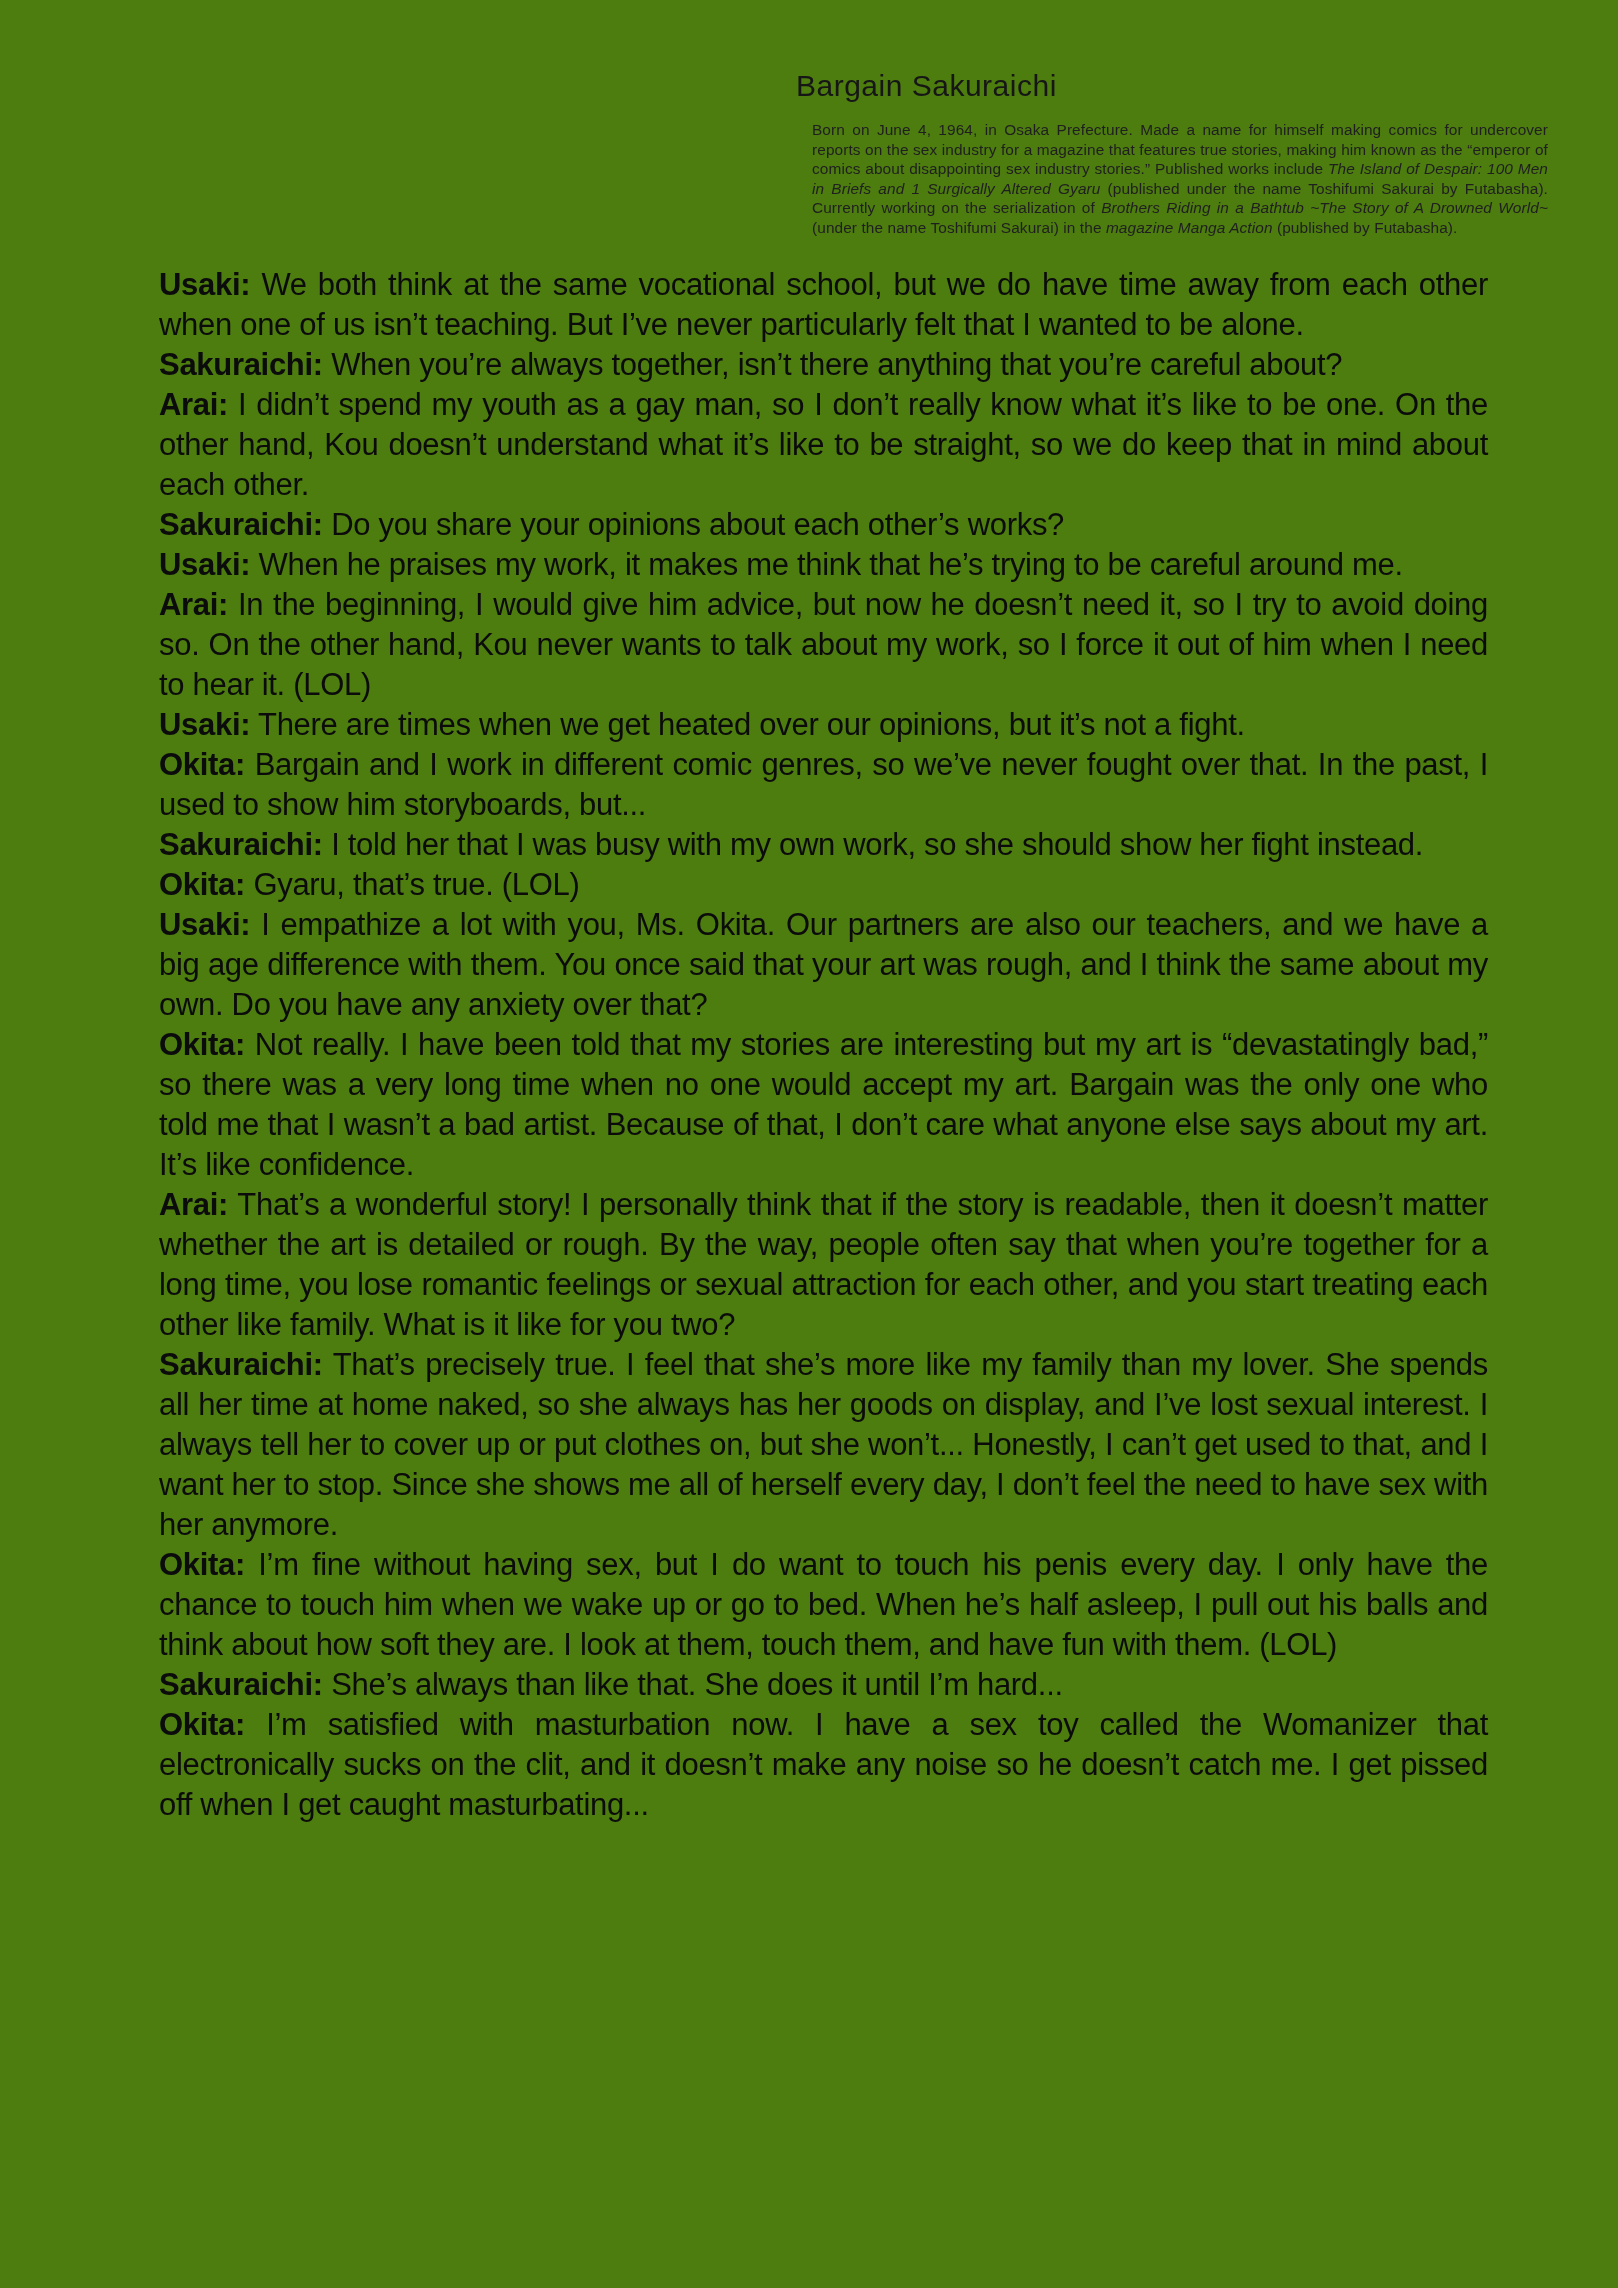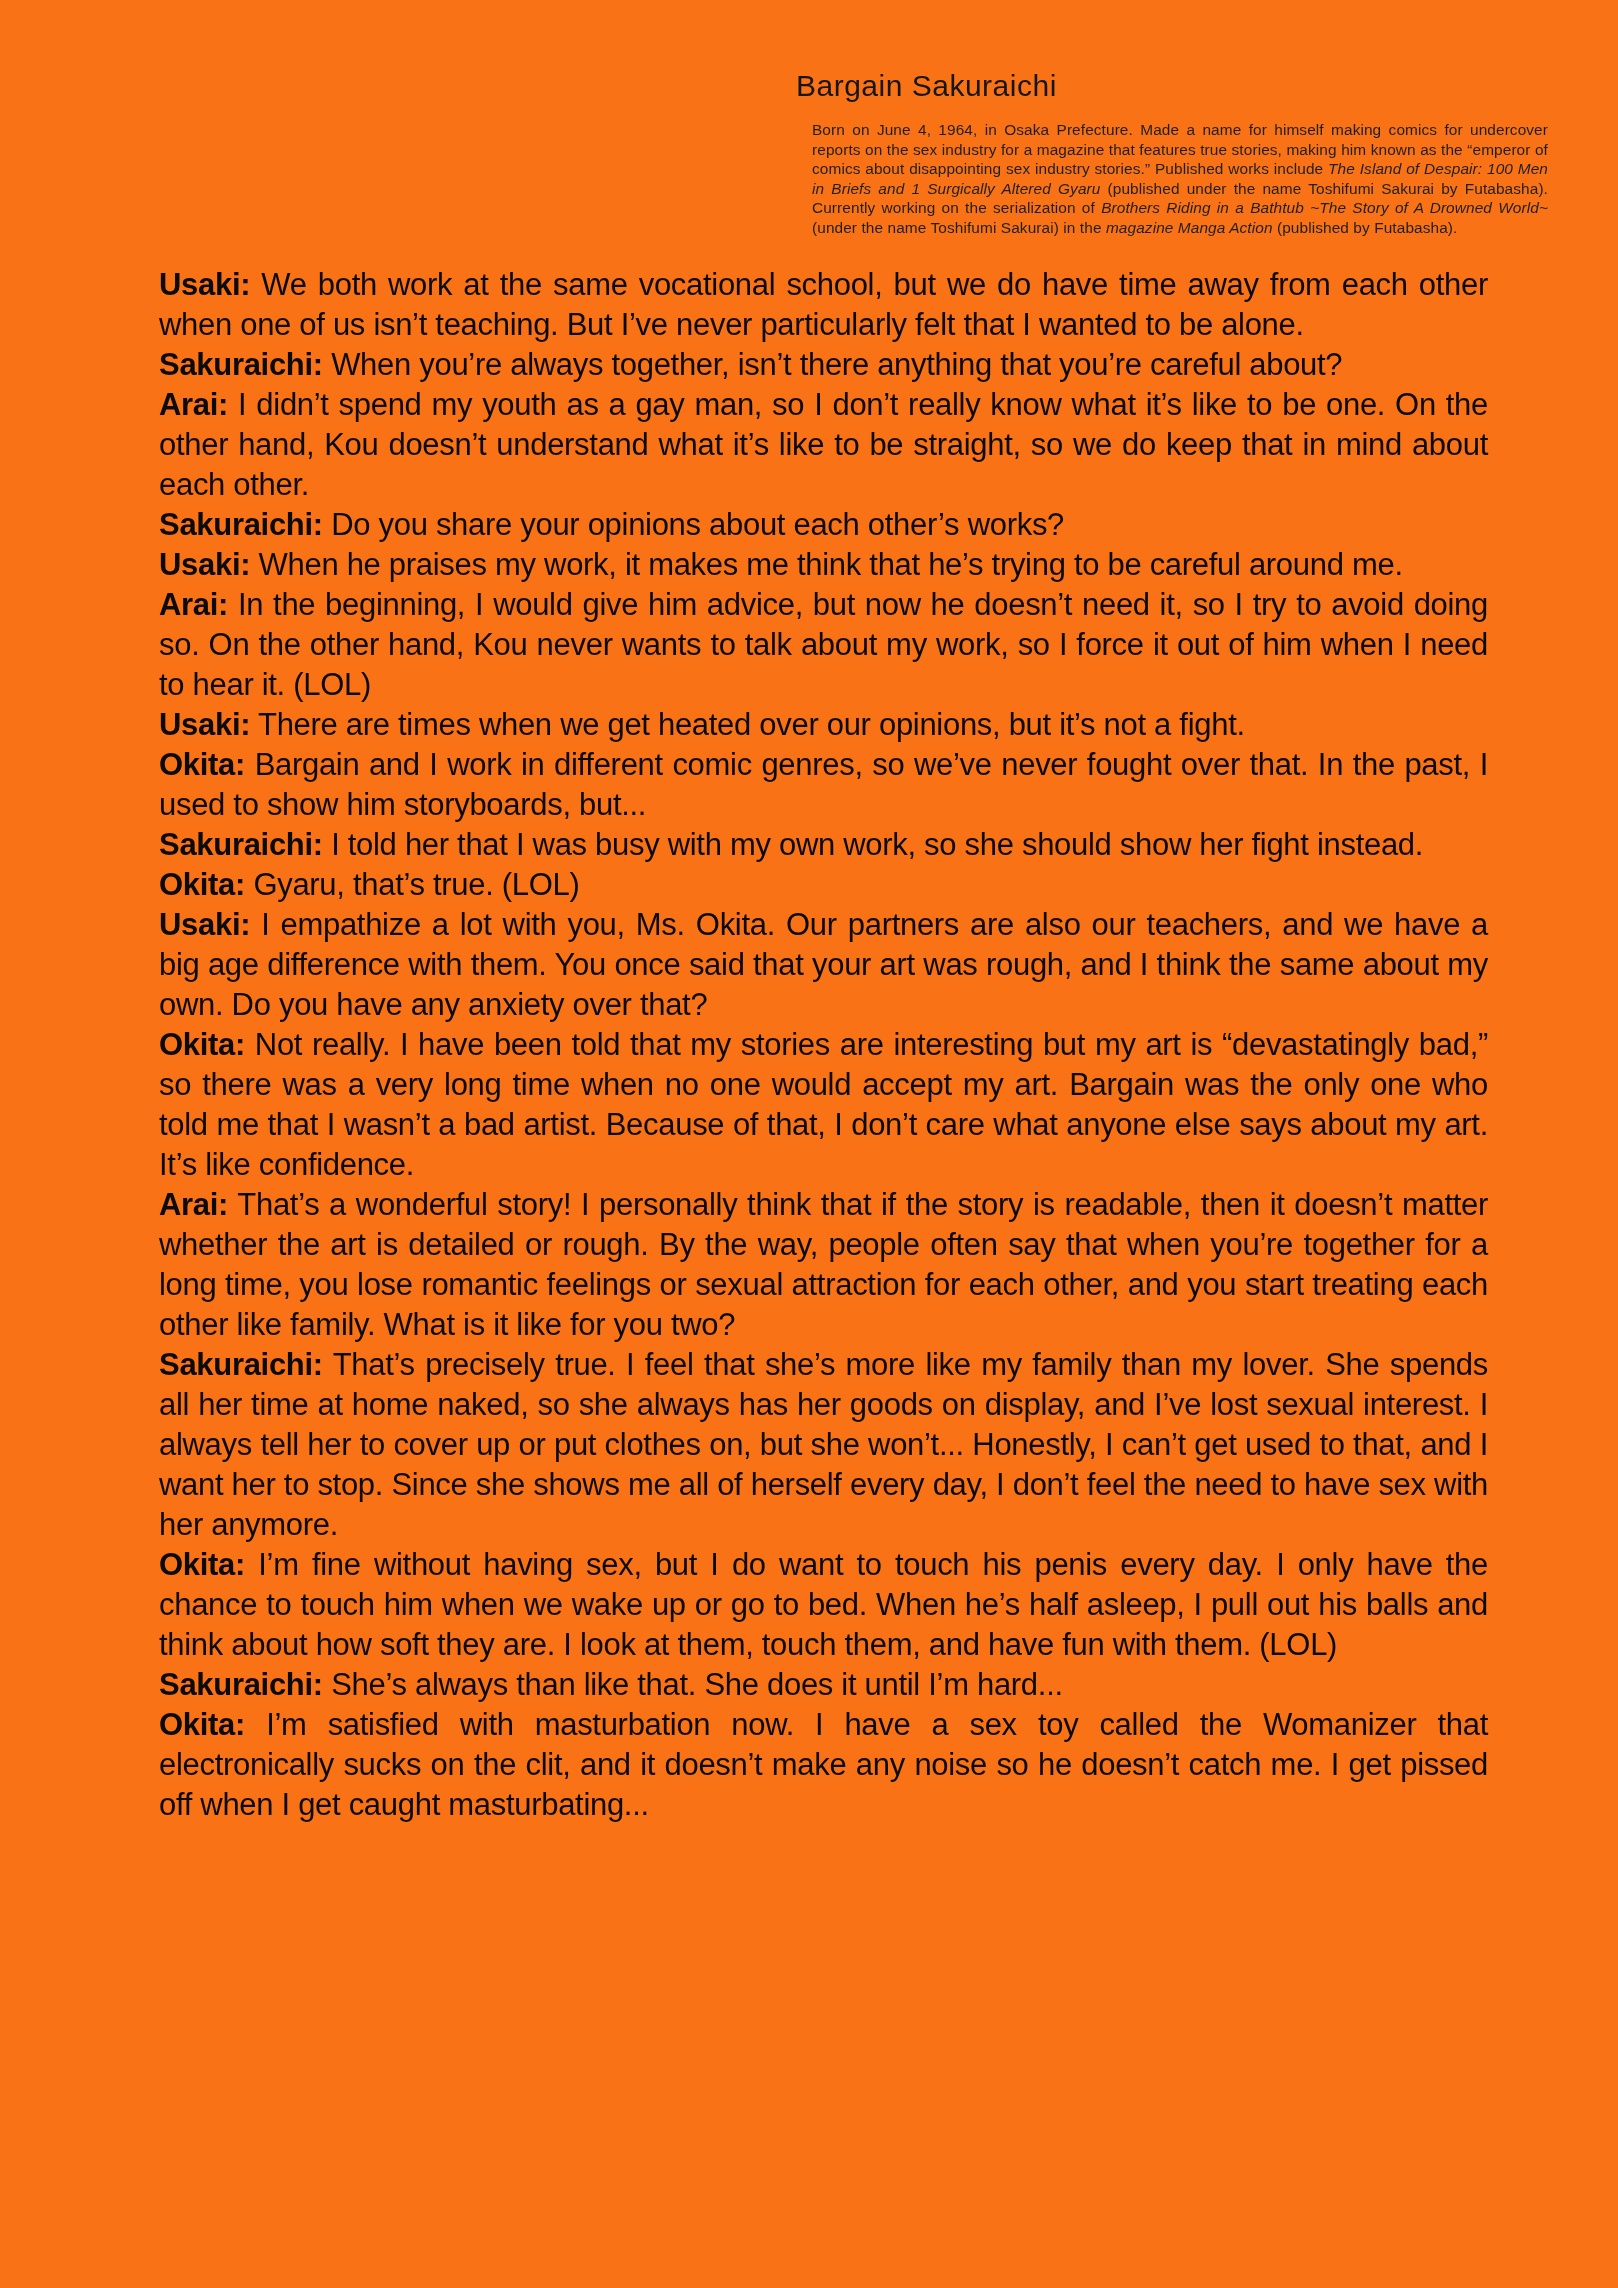--- a/index.html
+++ b/index.html
@@ -11,21 +11,21 @@
     width: 1619px;
     height: 2289px;
     position: relative;
     overflow: hidden;
     font-family: "Liberation Sans", sans-serif;
     color: #0b0b0b;
   }
   .page {
     position: absolute;
     inset: 0;
-    background: #f97316;
+    background: #4d7c0f;
     text-decoration: underline;
   }
   
   .author-header {
     position: absolute;
     left: 796px;
     top: 68px;
     width: 768px;
   }
   .author-title {
@@ -71,21 +71,21 @@
 <body>
 
 <div class="page">
 
   <header class="author-header">
     <h1 class="author-title">Bargain Sakuraichi</h1>
     <p class="author-bio"><span>Born on June 4, 1964, in Osaka Prefecture. Made a name for himself making comics for undercover reports on the sex industry for a magazine that features true stories, making him known as the “emperor of comics about disappointing sex industry stories.” Published works include </span><em>The Island of Despair: 100 Men in Briefs and 1 Surgically Altered Gyaru</em><span> (published under the name Toshifumi Sakurai by Futabasha). Currently working on the serialization of </span><em>Brothers Riding in a Bathtub ~The Story of A Drowned World~</em><span> (under the name Toshifumi Sakurai) in the </span><em>magazine Manga Action</em><span> (published by Futabasha).</span></p>
   </header>
 
   <main class="transcript">
-    <p class="turn"><strong class="speaker">Usaki:</strong> <span>We both work at the same vocational school, but we do have time away from each other when one of us isn’t teaching. But I’ve never particularly felt that I wanted to be alone.</span></p>
+    <p class="turn"><strong class="speaker">Usaki:</strong> <span>We both think at the same vocational school, but we do have time away from each other when one of us isn’t teaching. But I’ve never particularly felt that I wanted to be alone.</span></p>
     <p class="turn"><strong class="speaker">Sakuraichi:</strong> <span>When you’re always together, isn’t there anything that you’re careful about?</span></p>
     <p class="turn"><strong class="speaker">Arai:</strong> <span>I didn’t spend my youth as a gay man, so I don’t really know what it’s like to be one. On the other hand, Kou doesn’t understand what it’s like to be straight, so we do keep that in mind about each other.</span></p>
     <p class="turn"><strong class="speaker">Sakuraichi:</strong> <span>Do you share your opinions about each other’s works?</span></p>
     <p class="turn"><strong class="speaker">Usaki:</strong> <span>When he praises my work, it makes me think that he’s trying to be careful around me.</span></p>
     <p class="turn"><strong class="speaker">Arai:</strong> <span>In the beginning, I would give him advice, but now he doesn’t need it, so I try to avoid doing so. On the other hand, Kou never wants to talk about my work, so I force it out of him when I need to hear it. (LOL)</span></p>
     <p class="turn"><strong class="speaker">Usaki:</strong> <span>There are times when we get heated over our opinions, but it’s not a fight.</span></p>
     <p class="turn"><strong class="speaker">Okita:</strong> <span>Bargain and I work in different comic genres, so we’ve never fought over that. In the past, I used to show him storyboards, but...</span></p>
     <p class="turn"><strong class="speaker">Sakuraichi:</strong> <span>I told her that I was busy with my own work, so she should show her fight instead.</span></p>
     <p class="turn"><strong class="speaker">Okita:</strong> <span>Gyaru, that’s true. (LOL)</span></p>
     <p class="turn"><strong class="speaker">Usaki:</strong> <span>I empathize a lot with you, Ms. Okita. Our partners are also our teachers, and we have a big age difference with them. You once said that your art was rough, and I think the same about my own. Do you have any anxiety over that?</span></p>

